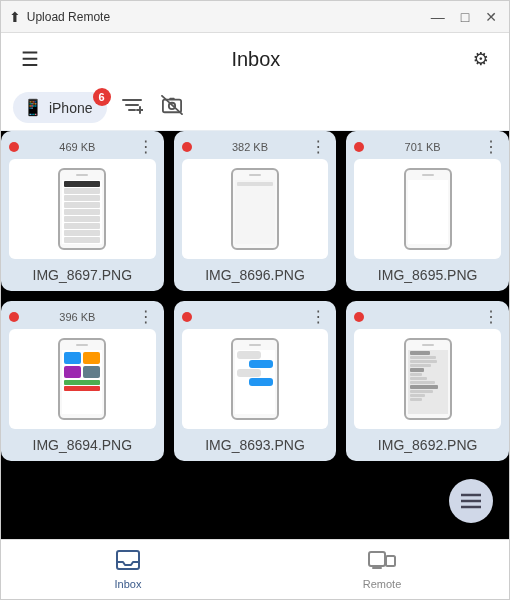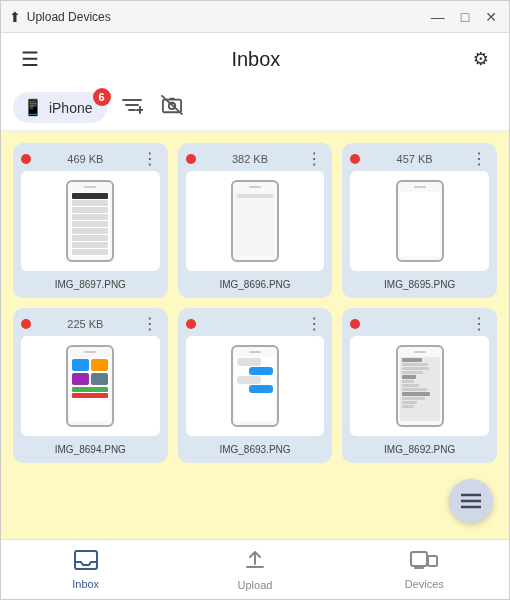--- a/index.html
+++ b/index.html
@@ -118,22 +118,21 @@
       border: none;
       cursor: pointer;
       font-size: 18px;
       color: #555;
       padding: 4px;
     }
     
     .main {
       flex: 1;
       overflow-y: auto;
-      background: #fef9c3;
-      padding: 12px;
+      background: #000000;
       position: relative;
     }
     .grid {
       display: grid;
       grid-template-columns: repeat(3, 1fr);
       gap: 10px;
     }
     .card {
       background: #dce6f0;
       border-radius: 10px;
@@ -221,21 +220,21 @@
     .app-btn-green { height: 5px; background: #4caf50; border-radius: 1px; margin: 1px 2px; }
     .app-btn-red { height: 5px; background: #e53935; border-radius: 1px; margin: 1px 2px; }
     
     .chat-bubble { height: 8px; background: #2196f3; border-radius: 3px; margin: 1px 2px 1px auto; width: 60%; }
     .chat-bubble.left { background: #e0e0e0; margin: 1px 2px 1px 2px; }
     
     .text-line { height: 3px; background: #ccc; margin: 1px 2px; border-radius: 1px; }
     .text-line.bold { background: #999; height: 4px; }
 
     .card-name {
-      font-size: 10px;
+      font-size: 14px;
       color: #444;
       text-align: center;
       margin-top: 2px;
     }
     
     .fab {
       position: absolute;
       bottom: 16px;
       right: 16px;
       width: 44px;
@@ -275,21 +274,21 @@
     .nav-item.active { color: #3a5a8a; }
     .nav-icon { font-size: 22px; line-height: 1; }
     .nav-label { font-size: 11px; }
   </style>
 </head>
 <body>
 
 <div class="titlebar">
   <div class="titlebar-left">
     <span style="font-size:14px;">⬆</span>
-    <span>Upload Devices</span>
+    <span>Upload Remote</span>
   </div>
   <div class="titlebar-controls">
     <button class="titlebar-btn">—</button>
     <button class="titlebar-btn">□</button>
     <button class="titlebar-btn">✕</button>
   </div>
 </div>
 
 <div class="header">
   <button class="header-menu">☰</button>
@@ -358,34 +357,34 @@
             <div class="phone-screen" style="background: rgb(245, 245, 245);">
               <div style="height: 4px; background: rgb(221, 221, 221); margin: 2px; border-radius: 1px;"></div>
             </div>
           </div>
         </div>
         <div class="card-name">IMG_8696.PNG</div>
       </div>
       <div class="card">
         <div class="card-header">
           <div class="card-dot"></div>
-          <span class="card-size">457 KB</span>
+          <span class="card-size">701 KB</span>
           <button class="card-menu-btn">⋮</button>
         </div>
         <div class="card-thumb">
           <div class="phone-mock">
             <div class="phone-screen" style="background: rgb(255, 255, 255);"></div>
           </div>
         </div>
         <div class="card-name">IMG_8695.PNG</div>
       </div>
       <div class="card">
         <div class="card-header">
           <div class="card-dot"></div>
-          <span class="card-size">225 KB</span>
+          <span class="card-size">396 KB</span>
           <button class="card-menu-btn">⋮</button>
         </div>
         <div class="card-thumb">
           <div class="phone-mock">
             <div class="phone-screen">
               <div class="app-grid">
                 <div class="app-icon" style="background: rgb(33, 150, 243);"></div>
                 <div class="app-icon" style="background: rgb(255, 152, 0);"></div>
                 <div class="app-icon" style="background: rgb(156, 39, 176);"></div>
                 <div class="app-icon" style="background: rgb(96, 125, 139);"></div>
@@ -454,30 +453,21 @@
     <span class="nav-icon">
       <svg width="26" height="22" viewBox="0 0 26 22" fill="none">
         <rect x="2" y="2" width="22" height="18" rx="2" stroke="#3a5a8a" stroke-width="2"></rect>
         <path d="M2 13h6l2 3h6l2-3h6" stroke="#3a5a8a" stroke-width="2" stroke-linejoin="round"></path>
       </svg>
     </span>
     <span class="nav-label">Inbox</span>
   </button>
   <button class="nav-item">
     <span class="nav-icon">
-      <svg width="24" height="24" viewBox="0 0 24 24" fill="none">
-        <path d="M12 16V4M12 4L7 9M12 4L17 9" stroke="#888" stroke-width="2" stroke-linecap="round" stroke-linejoin="round"></path>
-        <rect x="3" y="18" width="18" height="2" rx="1" fill="#888"></rect>
-      </svg>
-    </span>
-    <span class="nav-label">Upload</span>
-  </button>
-  <button class="nav-item">
-    <span class="nav-icon">
       <svg width="28" height="22" viewBox="0 0 28 22" fill="none">
         <rect x="1" y="3" width="16" height="14" rx="2" stroke="#888" stroke-width="2"></rect>
         <rect x="18" y="7" width="9" height="10" rx="1.5" stroke="#888" stroke-width="2"></rect>
         <line x1="5" y1="19" x2="13" y2="19" stroke="#888" stroke-width="2" stroke-linecap="round"></line>
       </svg>
     </span>
-    <span class="nav-label">Devices</span>
+    <span class="nav-label">Remote</span>
   </button>
 </div>
 
 </body></html>

